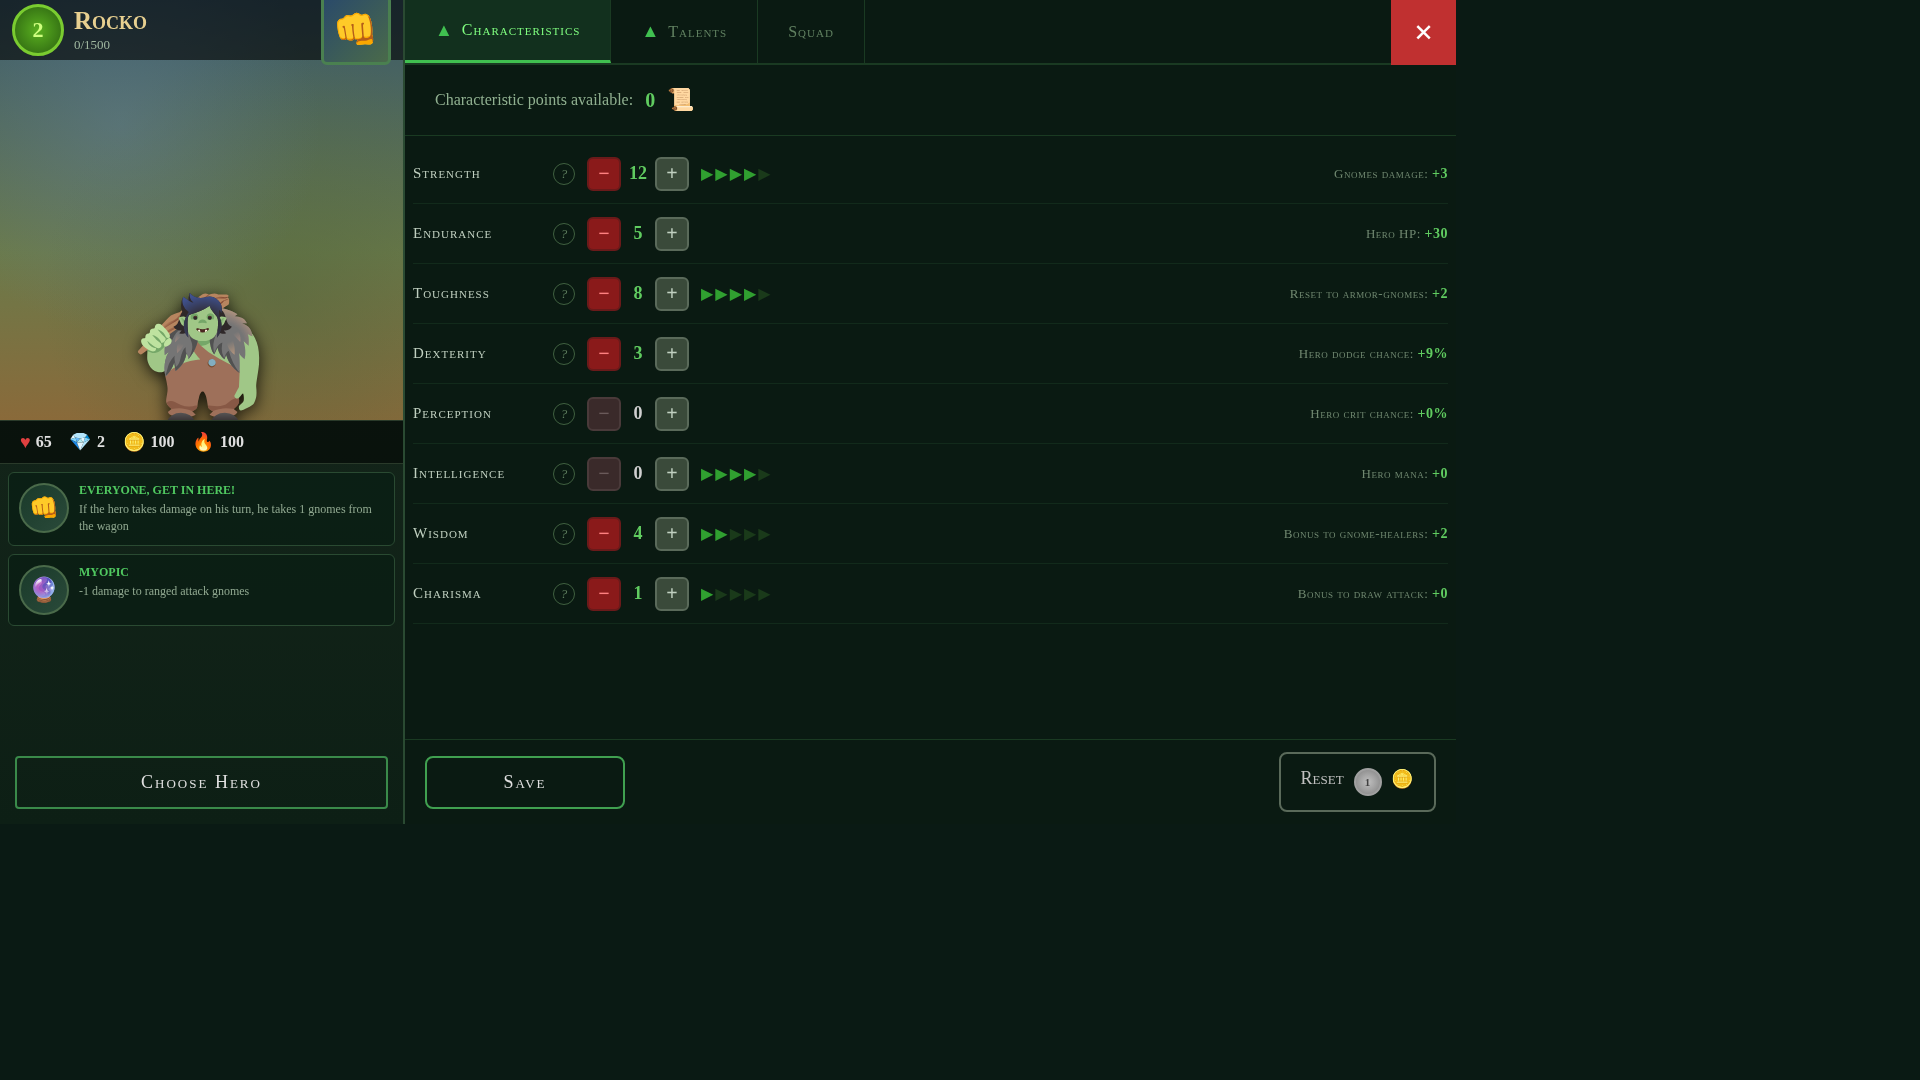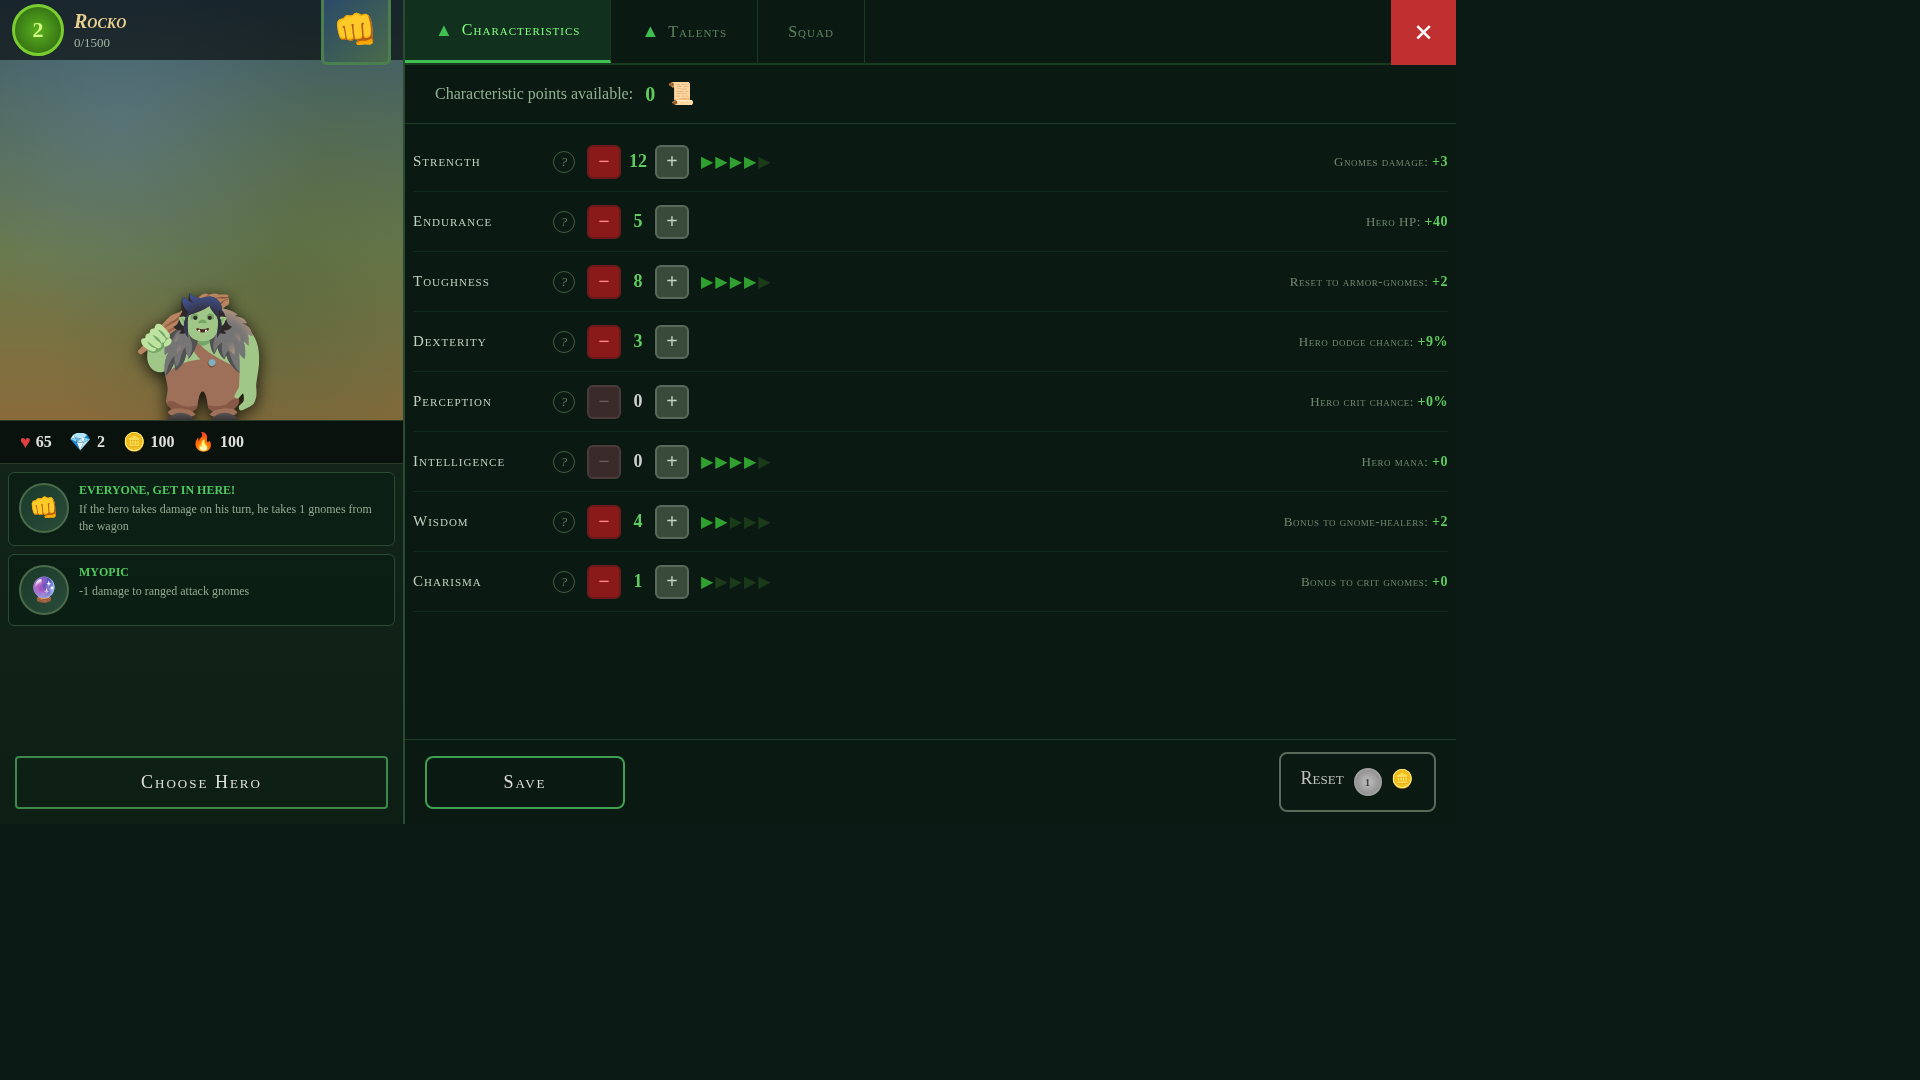--- a/index.html
+++ b/index.html
@@ -65,25 +65,24 @@
       font-size: 22px;
       font-weight: bold;
       color: #d0ff80;
     }
 
     .hero-name-section {
       flex: 1;
     }
 
     .hero-name {
-      font-size: 20px;
+      font-size: 25px;
       font-weight: bold;
       color: #e8d090;
       font-variant: small-caps;
-      font-style: italic;
     }
 
     .hero-hp-bar {
       display: flex;
       align-items: center;
       gap: 6px;
       margin-top: 2px;
     }
 
     .hp-text {
@@ -274,21 +273,21 @@
       justify-content: center;
       font-size: 24px;
       color: white;
     }
 
     
     .char-points-bar {
       display: flex;
       align-items: center;
       gap: 12px;
-      padding: 16px 30px;
+      padding: 22px 30px;
       font-size: 16px;
       color: #90b090;
       border-bottom: 1px solid #1a3a22;
     }
 
     .char-points-value {
       color: #60cc60;
       font-size: 20px;
       font-weight: bold;
     }
@@ -576,21 +575,21 @@
   </div>
       <div class="stat-row">
     <div class="stat-name">Endurance</div>
     <div class="stat-help">?</div>
     <div class="stat-minus">−</div>
     <div class="stat-value">5</div>
     <div class="stat-plus">+</div>
     <div class="stat-arrows"></div>
     <div class="stat-effect">
       <span>Hero HP:</span>
-      <span class="stat-effect-value"> +40</span>
+      <span class="stat-effect-value"> +30</span>
     </div>
   </div>
       <div class="stat-row">
     <div class="stat-name">Toughness</div>
     <div class="stat-help">?</div>
     <div class="stat-minus">−</div>
     <div class="stat-value">8</div>
     <div class="stat-plus">+</div>
     <div class="stat-arrows">
           <span class="arrow ">▶</span>
@@ -671,21 +670,21 @@
     <div class="stat-value">1</div>
     <div class="stat-plus">+</div>
     <div class="stat-arrows">
           <span class="arrow ">▶</span>
           <span class="arrow dim">▶</span>
           <span class="arrow dim">▶</span>
           <span class="arrow dim">▶</span>
           <span class="arrow dim">▶</span>
         </div>
     <div class="stat-effect">
-      <span>Bonus to crit gnomes:</span>
+      <span>Bonus to draw attack:</span>
       <span class="stat-effect-value"> +0</span>
     </div>
   </div>
     </div>
 
   <div class="bottom-bar">
     <button class="save-btn">Save</button>
     <button class="reset-btn">
       <span>Reset</span>
       <div class="reset-coin">1</div>

